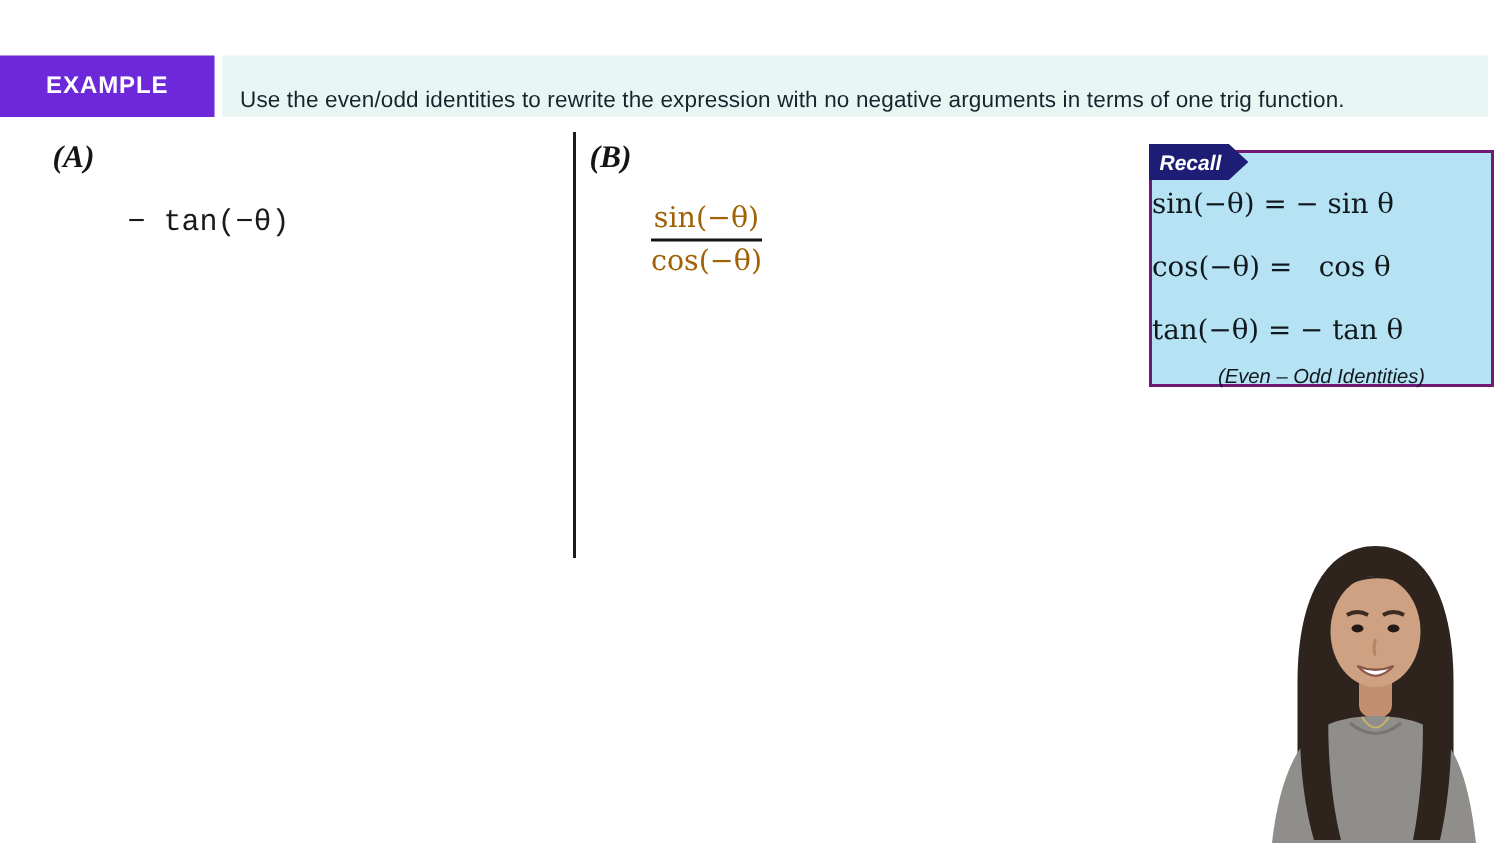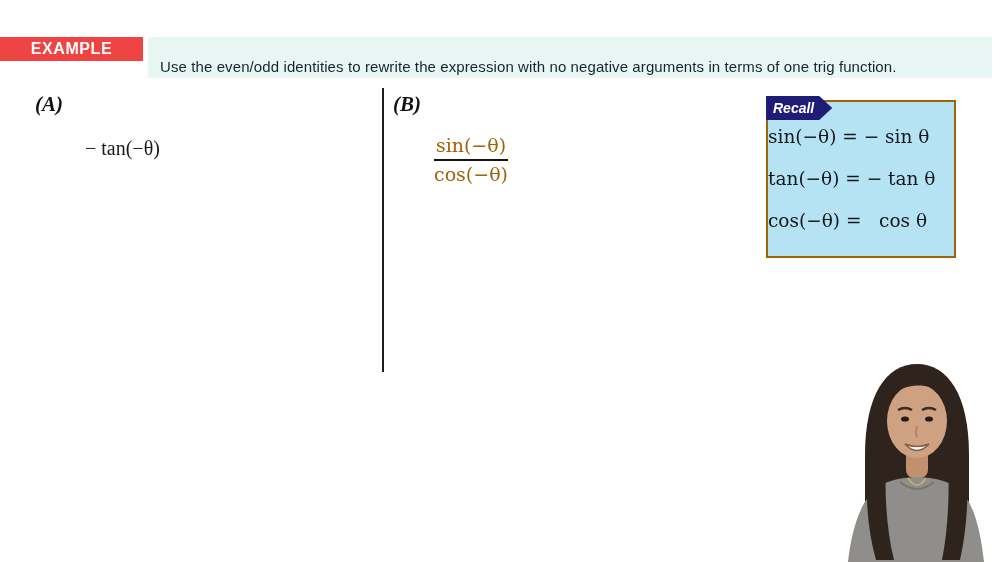--- a/index.html
+++ b/index.html
@@ -4,60 +4,60 @@
 <style>
   * { margin:0; padding:0; box-sizing:border-box; }
   body { background:#fff; }
   .stage {
     position:relative; width:1000px; height:562px; background:#ffffff;
     overflow:hidden; font-family:"Liberation Sans", sans-serif;
   }
 
   
   .badge {
-    position:absolute; left:0; top:37px; width:143px; height:24px;
-    background:#ef4444; color:#ffffff; font-weight:bold; font-size:16px;
+    position:absolute; left:0; top:37px; width:143px; height:41px;
+    background:#6d28d9; color:#ffffff; font-weight:bold; font-size:16px;
     letter-spacing:0.6px; display:flex; align-items:center; justify-content:center;
   }
   .banner-track {
     position:absolute; left:148px; top:37px; width:844px; height:41px;
     background:#e8f7f4; display:flex; align-items:center; padding-left:12px;
   }
   .instruction {
     font-size:15px; color:#16252c; letter-spacing:0.1px;margin-top:18px;
   }
 
   
   .part-label {
     position:absolute; font-family:"Liberation Serif", serif;
     font-weight:bold; font-style:italic; font-size:21px; color:#141414;
   }
   .part-a-label { left:35px; top:92px; }
   .part-b-label { left:393px; top:92px; }
 
   .math {
-    font-family:Liberation Serif, serif; font-size:20px; color:#1a1a1a;
+    font-family:Liberation Mono, monospace; font-size:20px; color:#1a1a1a;
   }
   .expr-a { position:absolute; left:85px; top:137px; }
 
   .fraction {
     position:absolute; left:434px; top:134px; text-align:center;
     font-family:"DejaVu Serif", serif; font-size:19px; color:#a16207;
   }
   .frac-bar { height:2px; background:#141414; margin:3px 0 2px 0; }
 
   .divider {
     position:absolute; left:382px; top:88px; width:2px; height:284px;
     background:#1c1c1c;
   }
 
   
   .recall {
-    position:absolute; left:766px; top:100px; width:190px; height:158px;
-    background:#b6e3f4; border:2px solid #a16207;
+    position:absolute; left:766px; top:100px; width:230px; height:158px;
+    background:#b6e3f4; border:2px solid #701a75;
   }
   .recall-tag {
     position:absolute; left:-2px; top:-6px; height:24px; line-height:24px;
     background:#1d1d75; color:#ffffff; font-weight:bold; font-style:italic;
     font-size:14px; padding:0 18px 0 7px;
     clip-path:polygon(0 0, calc(100% - 13px) 0, 100% 50%, calc(100% - 13px) 100%, 0 100%);
   }
   .identities {
     padding-top:14px; 
     font-family:"DejaVu Serif", serif; font-size:18.5px; color:#10181d;
@@ -90,23 +90,24 @@
   <div class="fraction">
     <div class="num">sin(−θ)</div>
     <div class="frac-bar"></div>
     <div class="den">cos(−θ)</div>
   </div>
 
   <aside class="recall">
     <div class="recall-tag">Recall</div>
     <div class="identities">
       <div class="identity">sin(−θ) = − sin θ</div>
+      <div class="identity">cos(−θ) =   cos θ</div>
       <div class="identity">tan(−θ) = − tan θ</div>
-      <div class="identity">cos(−θ) =   cos θ</div>
     </div>
+    <div class="recall-caption">(Even – Odd Identities)</div>
   </aside>
 
   <div class="presenter">
     <svg width="180" height="202" viewBox="0 0 180 202">
 
       <path d="M45,95 C45,35 66,4 97,4 C128,4 149,35 149,95 L149,202 L45,202 Z" fill="#2e241d"></path>
 
       <rect x="86" y="88" width="22" height="30" rx="8" fill="#c3906f"></rect>
 
       <ellipse cx="97" cy="61" rx="30" ry="37" fill="#cfa183"></ellipse>

